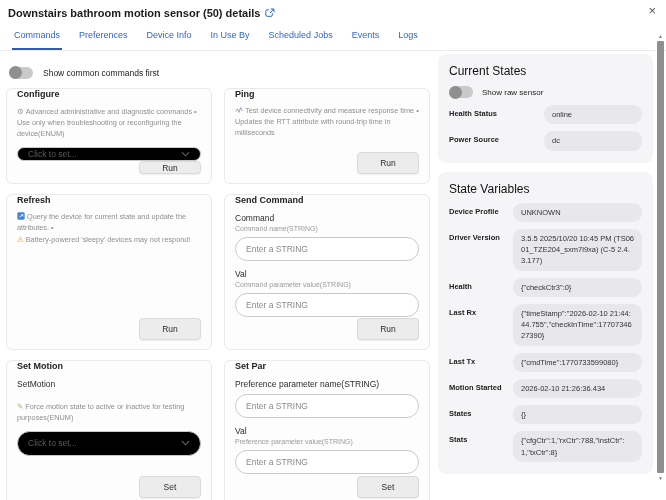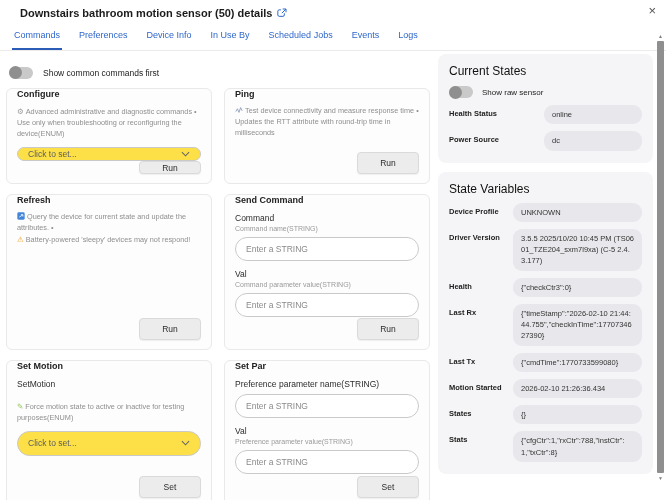--- a/index.html
+++ b/index.html
@@ -6,21 +6,21 @@
   html, body { width: 666px; height: 500px; }
   body {
     font-family: "Liberation Sans", sans-serif;
     background: #ffffff;
     color: #222;
     overflow: hidden;
     position: relative;
   }
 
   
-  .header { display: flex; align-items: center; padding: 7px 10px 3px 8px; margin-left: 12px; }
+  .header { display: flex; align-items: center; padding: 7px 10px 3px 8px; }
   .title { font-size: 11px; font-weight: bold; color: #1b1b1b; }
   .ext-link { margin-left: 5px; display: inline-flex; }
   .close-btn {
     position: absolute; top: 4px; right: 10px;
     font-size: 13px; color: #555; cursor: pointer; line-height: 1;
   }
 
   
   .tabbar {
     display: flex; padding: 0 12px; border-bottom: 1px solid #ebebeb;
@@ -54,21 +54,21 @@
     padding: 0 10px 9px; display: flex; flex-direction: column; overflow: hidden;
   }
   .card-title { font-size: 9px; font-weight: bold; color: #222; }
   .card-desc { font-size: 7.3px; color: #8f8f8f; line-height: 1.5; margin-top: 7px; }
   .desc-icon { font-size: 7.5px; margin-right: 2px; }
   .gear { color: #9e9e9e; }
   .warn { color: #f0a432; }
   .pencil { color: #8bc34a; }
   .select {
     margin-top: 7px; height: 25px; border: 1px solid #c9c9c9; border-radius: 14px;
-    background: #fde047; display: flex; align-items: center; justify-content: space-between;
+    background: #000000; display: flex; align-items: center; justify-content: space-between;
     padding: 0 10px; font-size: 8.5px; color: #5c5c5c; cursor: pointer;
   }
   .btn {
     margin-top: auto; align-self: flex-end; min-width: 62px; height: 22px;
     background: #ececec; border: 1px solid #dadada; border-radius: 4px;
     font-size: 8.5px; color: #2b2b2b; cursor: pointer;
     box-shadow: 0 1px 1px rgba(0,0,0,0.06);
     font-family: "Liberation Sans", sans-serif;
   }
   .field-label { font-size: 8.5px; color: #2b2b2b; margin-top: 8px; }

